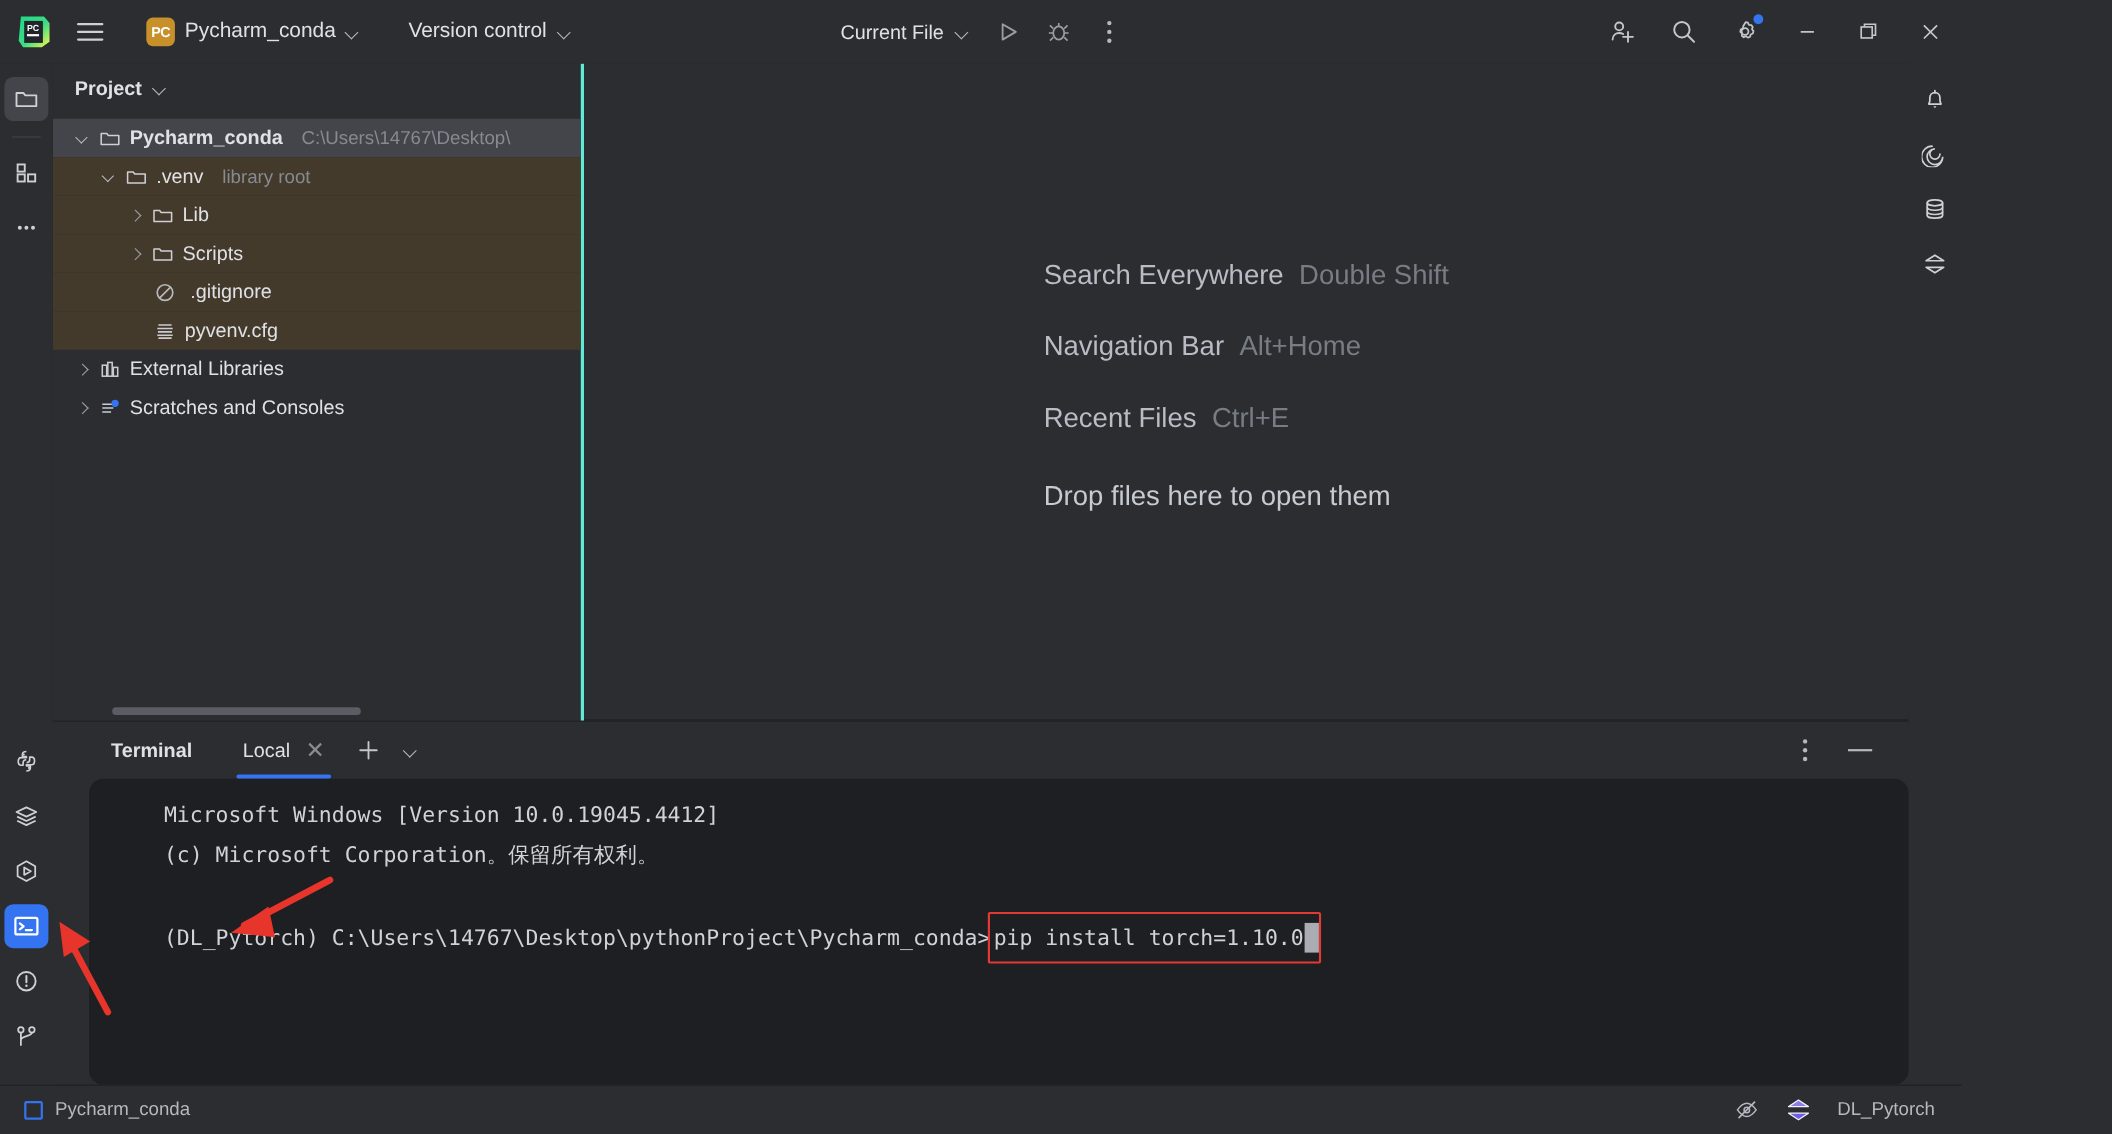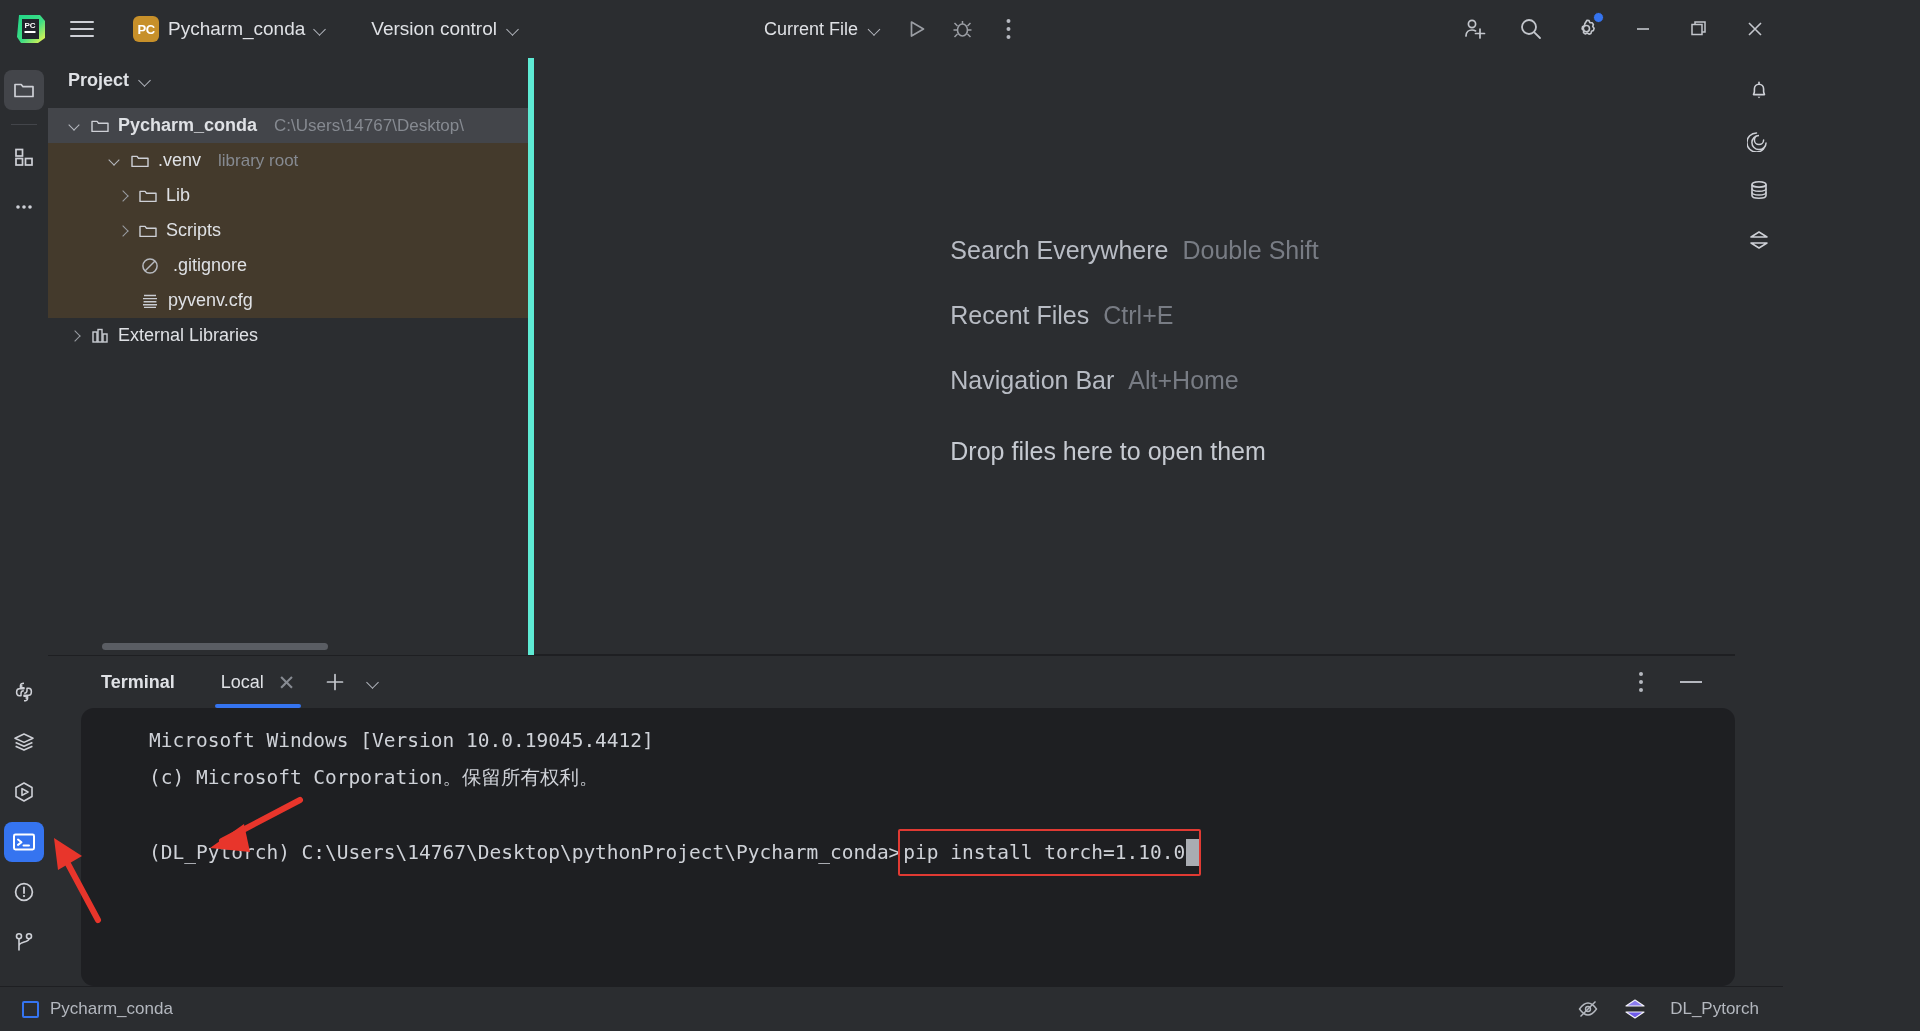--- a/index.html
+++ b/index.html
@@ -66,21 +66,21 @@
     display:flex;flex-direction:column;align-items:center;padding-top:12px;
   }
 
   .center{flex:1;display:flex;flex-direction:column;min-width:0;}
   .upper{flex:1;display:flex;min-height:0;}
 
   
   .project-panel{
     width:480px;min-width:480px;background:#2b2d30;
     display:flex;flex-direction:column;position:relative;
-    border-right:6px solid #5eead4;
+    border-right:3px solid #5eead4;
   }
   .pp-header{height:44px;display:flex;align-items:center;padding:0 0 0 20px;}
   .pp-title{font-size:18px;font-weight:700;color:#dfe1e5;}
   .pp-chev{margin-left:10px;}
   .tree{flex:1;overflow:hidden;padding-top:6px;position:relative;}
   .trow{
     height:35px;display:flex;align-items:center;gap:8px;
     font-size:18px;color:#dfe1e5;cursor:pointer;white-space:nowrap;position:relative;
   }
   .trow.sel{background:#43454a;}
@@ -359,21 +359,21 @@
 
             <div class="trow sel" style="padding-left:20px;">
               <span class="arrow down"></span>
               <svg width="20" height="20" viewBox="0 0 20 20">
                 <path d="M2 5.4 h5.1 l1.4 1.8 H18 v8.2 H2 Z" fill="none" stroke="#ced0d6" stroke-width="1.4" stroke-linejoin="round"></path>
               </svg>
               <span class="tname bold">Pycharm_conda</span>
               <span class="tpath">C:\Users\14767\Desktop\</span>
             </div>
 
-            <div class="trow inbox" style="padding-left:60px;">
+            <div class="trow inbox" style="padding-left:44px;">
               <span class="arrow down"></span>
               <svg width="20" height="20" viewBox="0 0 20 20">
                 <path d="M2 5.4 h5.1 l1.4 1.8 H18 v8.2 H2 Z" fill="none" stroke="#ced0d6" stroke-width="1.4" stroke-linejoin="round"></path>
               </svg>
               <span class="tname">.venv</span>
               <span class="thint">library root</span>
             </div>
 
             <div class="trow inbox" style="padding-left:68px;">
               <span class="arrow right"></span>
@@ -409,38 +409,46 @@
             <div class="trow" style="padding-left:20px;">
               <span class="arrow right"></span>
               <svg width="20" height="20" viewBox="0 0 20 20">
                 <rect x="3" y="6" width="4" height="10" fill="none" stroke="#c9ccd2" stroke-width="1.4"></rect>
                 <rect x="8" y="3.5" width="4" height="12.5" fill="none" stroke="#c9ccd2" stroke-width="1.4"></rect>
                 <rect x="13" y="8" width="4" height="8" fill="none" stroke="#c9ccd2" stroke-width="1.4"></rect>
               </svg>
               <span class="tname">External Libraries</span>
             </div>
 
+            <div class="trow" style="padding-left:20px;">
+              <span class="arrow right"></span>
+              <svg width="20" height="20" viewBox="0 0 20 20">
+                <path d="M3 6.5 L12 6.5 M3 10 L13 10 M3 13.5 L11 13.5" stroke="#c9ccd2" stroke-width="1.4"></path>
+                <circle cx="14.6" cy="5.6" r="3.3" fill="#3574f0"></circle>
+              </svg>
+              <span class="tname">Scratches and Consoles</span>
+            </div>
 
             <div class="hscroll"></div>
           </div>
         </div>
 
         <div class="editor">
           <div class="hints">
             <div class="hint">
               <span>Search Everywhere</span>
               <span class="key">Double Shift</span>
             </div>
             <div class="hint">
+              <span>Navigation Bar</span>
+              <span class="key">Alt+Home</span>
+            </div>
+            <div class="hint">
               <span>Recent Files</span>
               <span class="key">Ctrl+E</span>
-            </div>
-            <div class="hint">
-              <span>Navigation Bar</span>
-              <span class="key">Alt+Home</span>
             </div>
             <div class="hint drop">Drop files here to open them</div>
           </div>
         </div>
       </div>
 
       <div class="terminal">
         <div class="term-head">
           <span class="term-label">Terminal</span>
           <div class="term-tab">

